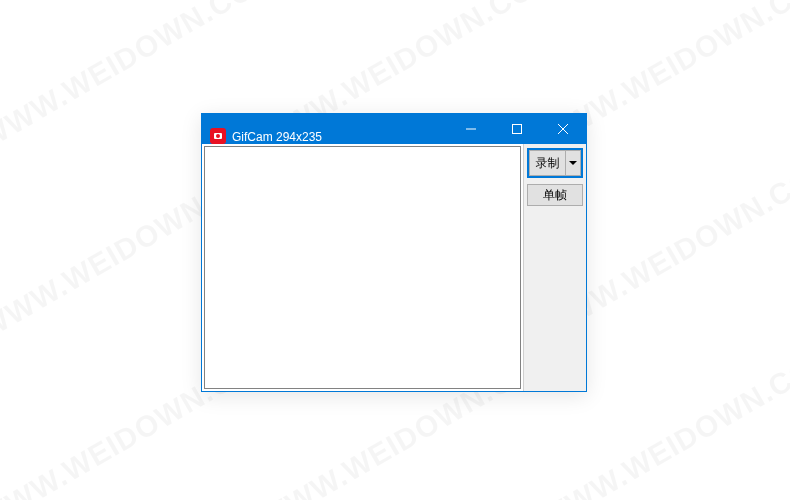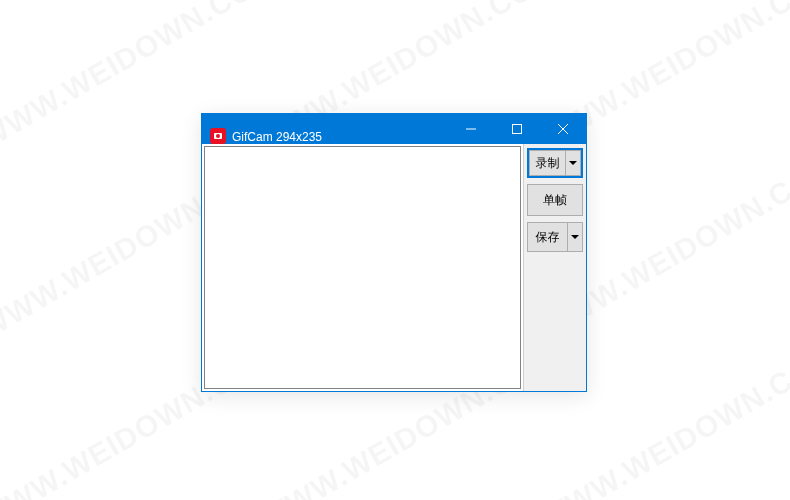--- a/index.html
+++ b/index.html
@@ -122,21 +122,21 @@
     }
     .btn-main {
       flex: 1;
     }
     .btn-dropdown {
       width: 15px;
       border-left: none;
     }
     .btn-full {
       width: 100%;
-      height: 32px;
+      height: 22px;
     }
     .btn-selected {
       border: 2px solid #0078d7;
     }
     .dropdown-arrow {
       width: 0;
       height: 0;
       border-left: 4px solid transparent;
       border-right: 4px solid transparent;
       border-top: 4px solid #000000;
@@ -183,21 +183,15 @@
   <div class="window-body">
     <div class="capture-area"></div>
     <div class="sidebar">
       <div class="btn-group btn-selected">
         <div class="btn btn-main">录制</div>
         <div class="btn btn-dropdown">
           <div class="dropdown-arrow"></div>
         </div>
       </div>
       <div class="btn btn-full">单帧</div>
-      <div class="btn-group">
-        <div class="btn btn-main">保存</div>
-        <div class="btn btn-dropdown">
-          <div class="dropdown-arrow"></div>
-        </div>
-      </div>
     </div>
   </div>
 </div>
 
 </body></html>

